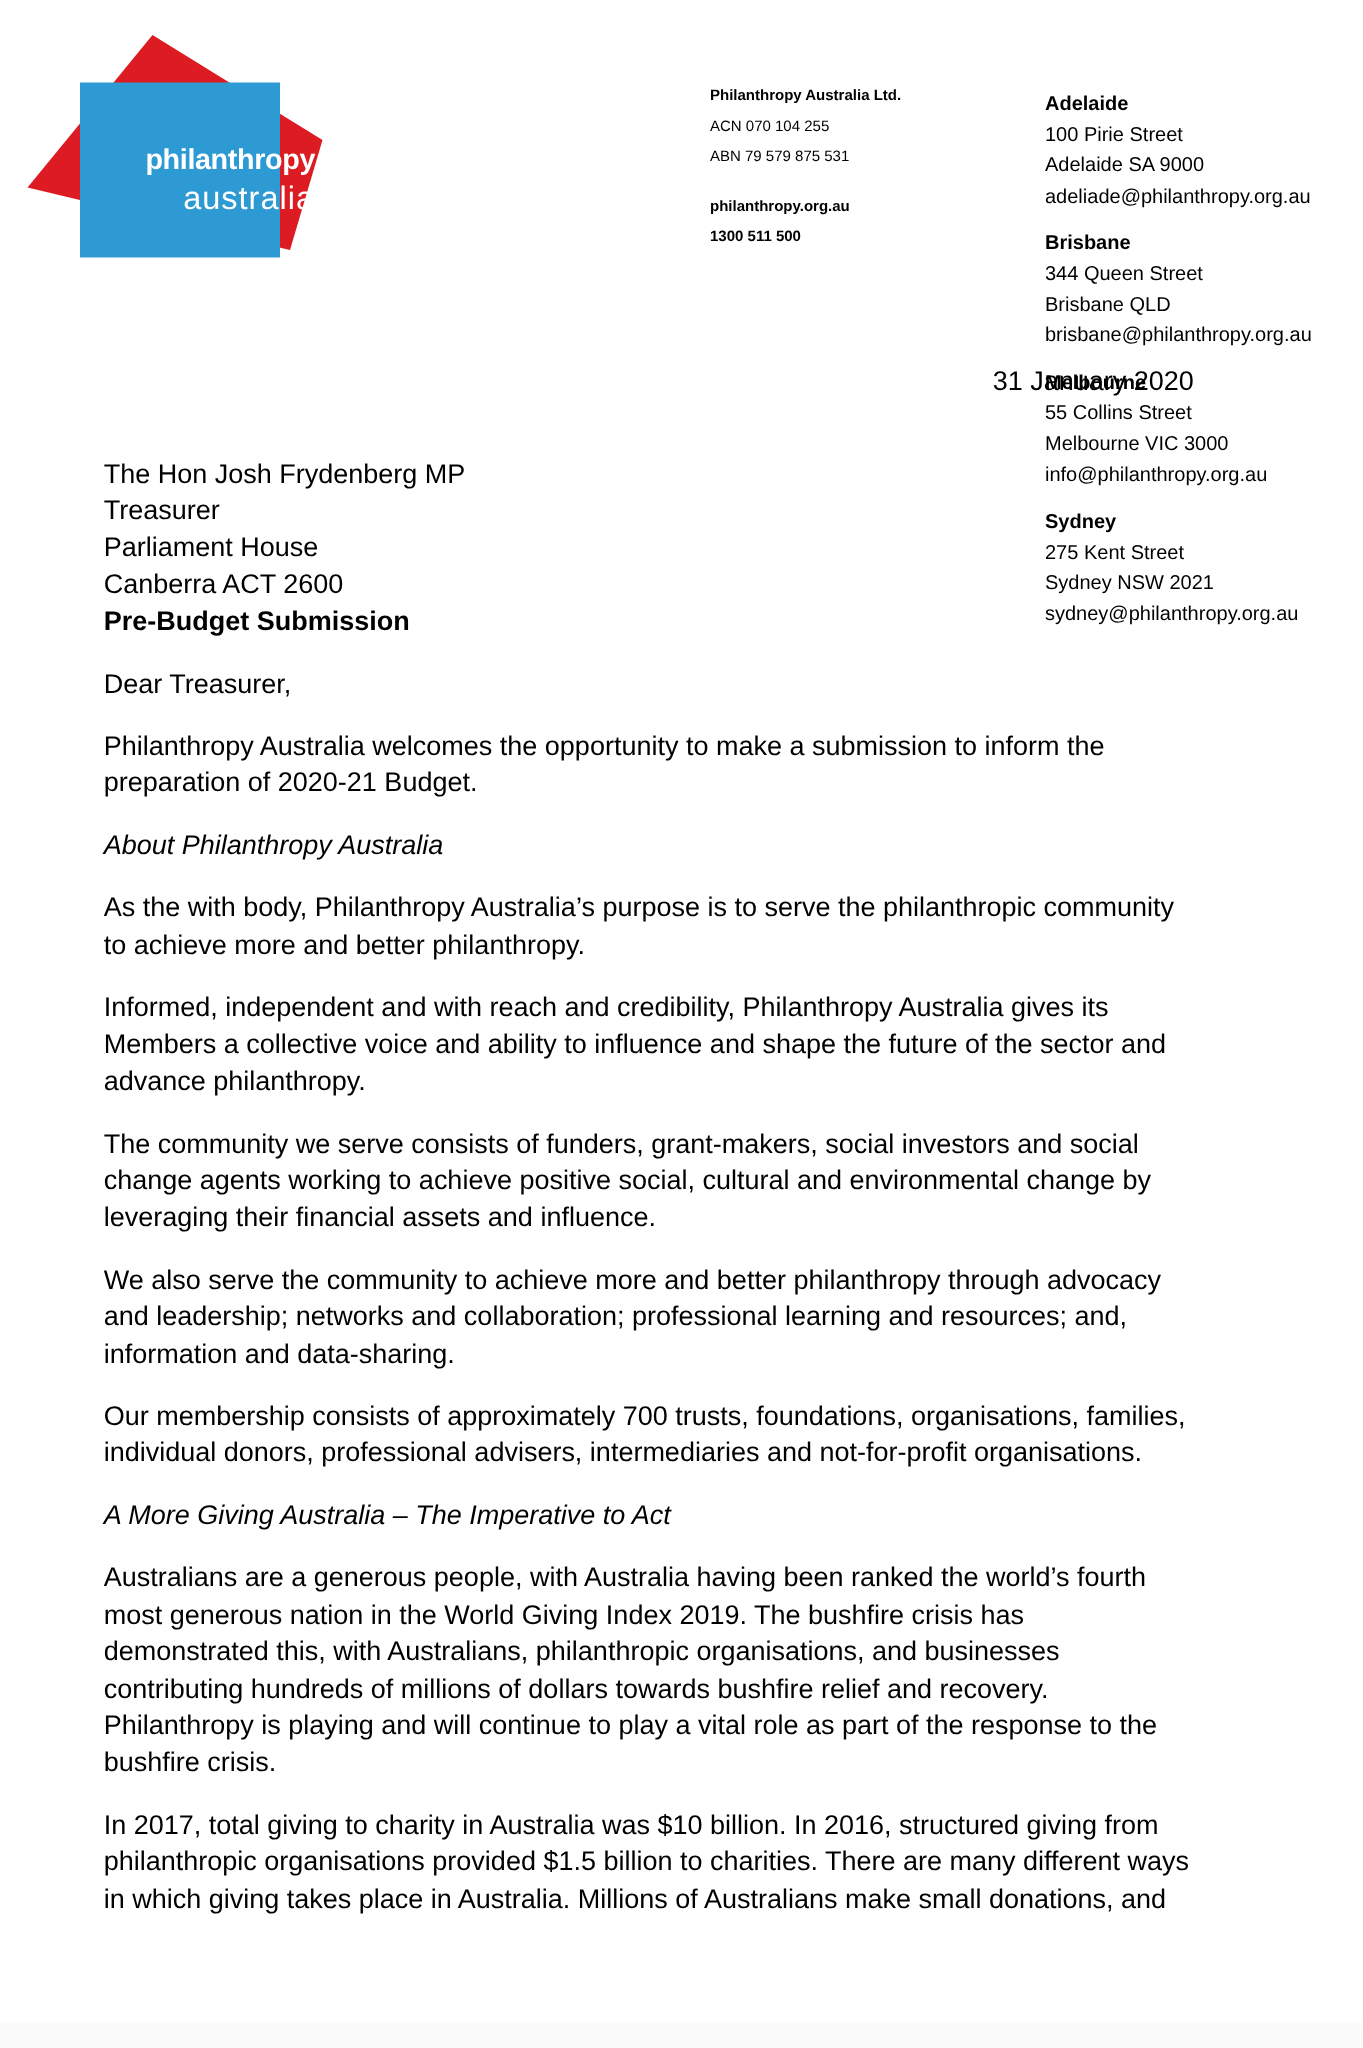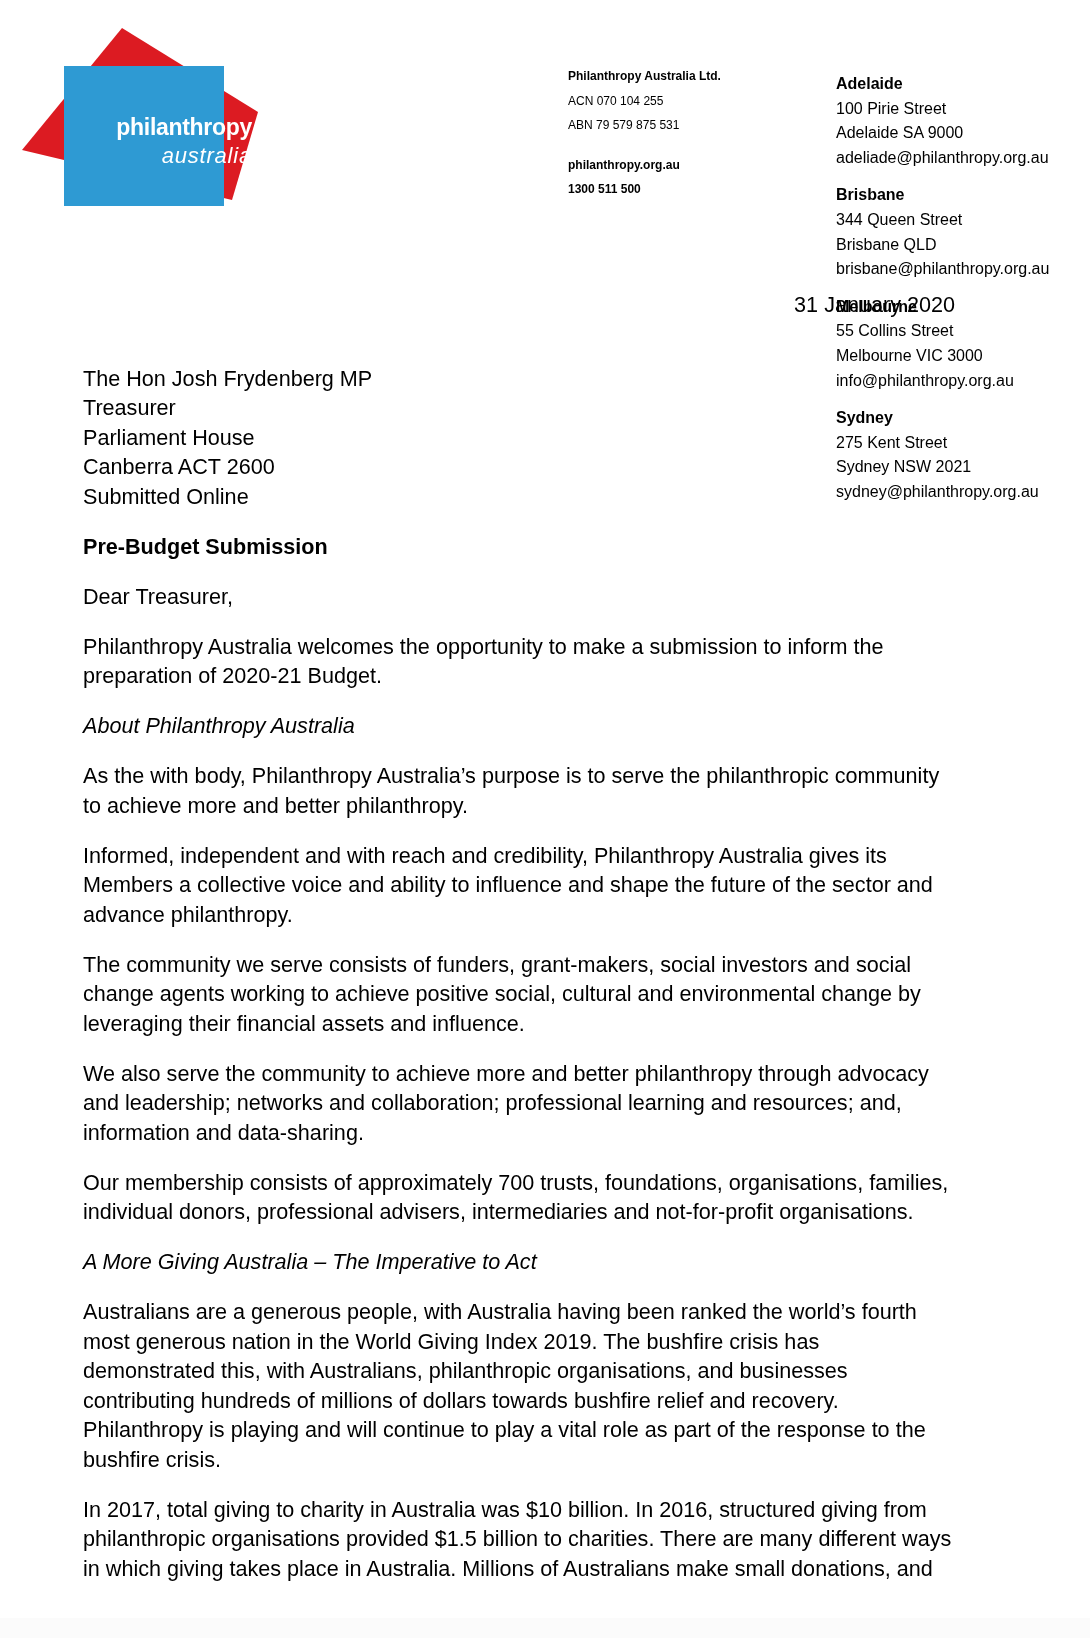--- a/index.html
+++ b/index.html
@@ -7,21 +7,21 @@
   .page {
     position:relative; width:1090px; height:1638px; background:#ffffff;
     overflow:hidden; font-family:"Liberation Sans", sans-serif; color:#000;
   }
 
   
   .logo-wrap { position:absolute; left:0; top:0; width:290px; height:225px; }
   .logo-svg { position:absolute; left:0; top:0; width:290px; height:225px; }
   .logo-text { position:absolute; left:64px; width:148px; text-align:right; color:#fff; line-height:1;margin-left:40px; }
   .logo-line1 { top:116px; font-size:23px; font-weight:bold; letter-spacing:-0.3px; }
-  .logo-line2 { top:145px; font-size:22px; font-weight:300; letter-spacing:0.8px;font-style:italic; }
+  .logo-line2 { top:145px; font-size:26px; font-weight:300; letter-spacing:0.8px; }
 
   
   .org-col { position:absolute; left:568px; top:64px; width:215px;
              font-size:12px; line-height:24.6px; }
   .org-col .gap { height:15px; }
   .offices { position:absolute; left:836px; top:72px; width:230px;
              font-size:16px; line-height:24.6px; }
   .office { margin-bottom:13px; }
   .b { font-weight:bold; }
 
@@ -90,21 +90,20 @@
   <div class="letter">
     <p class="date">31 January 2020</p>
 
     <div class="recipient">
       <div>The Hon Josh Frydenberg MP</div>
       <div>Treasurer</div>
       <div>Parliament House</div>
       <div>Canberra ACT 2600</div>
     </div>
 
-    <p>Submitted Online</p>
     <p class="subject">Pre-Budget Submission</p>
     <p>Dear Treasurer,</p>
 
     <p>Philanthropy Australia welcomes the opportunity to make a submission to inform the preparation of 2020-21 Budget.</p>
     <p class="em">About Philanthropy Australia</p>
     <p>As the with body, Philanthropy Australia’s purpose is to serve the philanthropic community to achieve more and better philanthropy.</p>
     <p>Informed, independent and with reach and credibility, Philanthropy Australia gives its Members a collective voice and ability to influence and shape the future of the sector and advance philanthropy.</p>
     <p>The community we serve consists of funders, grant-makers, social investors and social change agents working to achieve positive social, cultural and environmental change by leveraging their financial assets and influence.</p>
     <p>We also serve the community to achieve more and better philanthropy through advocacy and leadership; networks and collaboration; professional learning and resources; and, information and data-sharing.</p>
     <p>Our membership consists of approximately 700 trusts, foundations, organisations, families, individual donors, professional advisers, intermediaries and not-for-profit organisations.</p>

